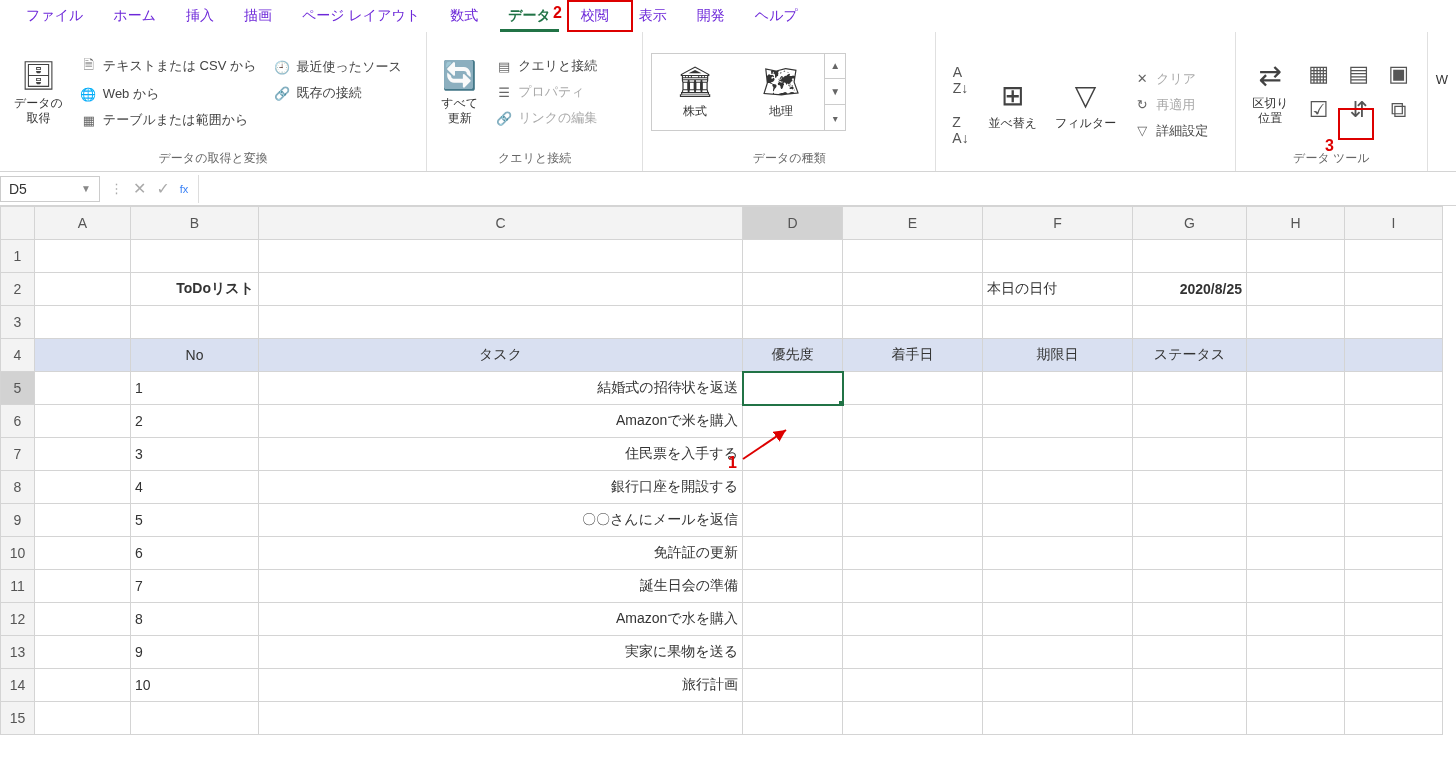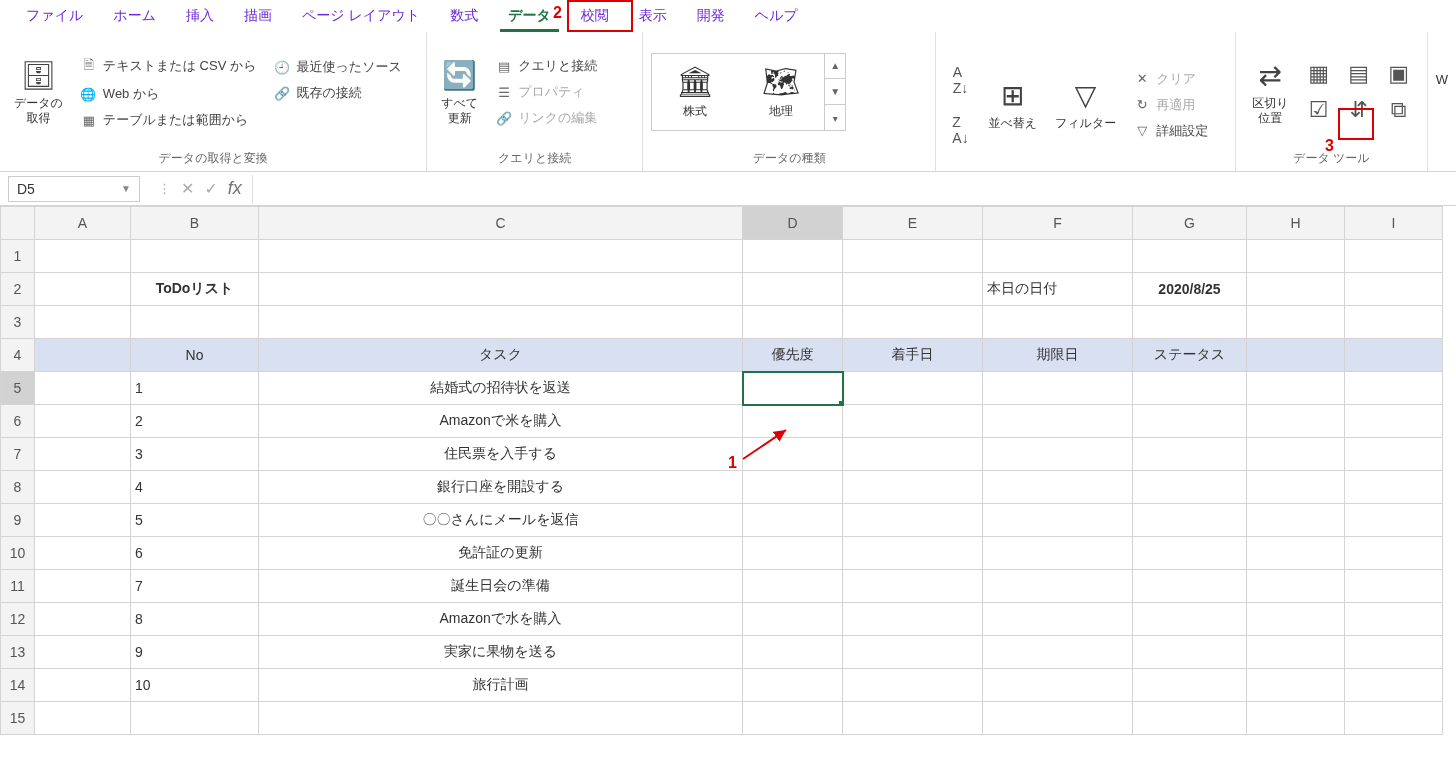--- a/index.html
+++ b/index.html
@@ -150,38 +150,38 @@
 
     
     .formula-bar {
       display: flex;
       align-items: center;
       height: 34px;
       border-bottom: 1px solid #d4d4d4;
       background: #fff;
     }
     .name-box {
-      width: 132px;
+      width: 100px;
       border: 1px solid #ccc;
       padding: 4px 8px;
-      margin: 3px 8px;
+      margin: 3px 0;
       font-size: 14px;
       display: flex;
       justify-content: space-between;
       align-items: center;
     }
     .fx-area {
       display: flex;
       align-items: center;
       flex: 1;
       gap: 10px;
       padding-left: 10px;
     }
     .fx-btn { color: #aaa; font-size: 16px; cursor: pointer; }
-    .fx-label { font-size: 18px; color: #737373; font-style: italic; }
+    .fx-label { font-size: 11px; color: #3b82f6; }
     .formula-input {
       flex: 1;
       border: none;
       border-left: 1px solid #ddd;
       padding: 6px 10px;
       font-size: 14px;
       outline: none;
     }
 
     
@@ -223,21 +223,21 @@
       position: relative;
     }
     .cell-selected::after {
       content: '';
       position: absolute;
       right: -3px; bottom: -3px;
       width: 6px; height: 6px;
       background: #217346;
     }
     .txt-r { }
-    .txt-l { text-align: center; }
+    .txt-l { text-align: right; }
     .bold { font-weight: bold; }
   </style>
 </head>
 <body>
 
 <div class="tabs">
   <div class="tab">ファイル</div>
   <div class="tab">ホーム</div>
   <div class="tab">挿入</div>
   <div class="tab">描画</div>

